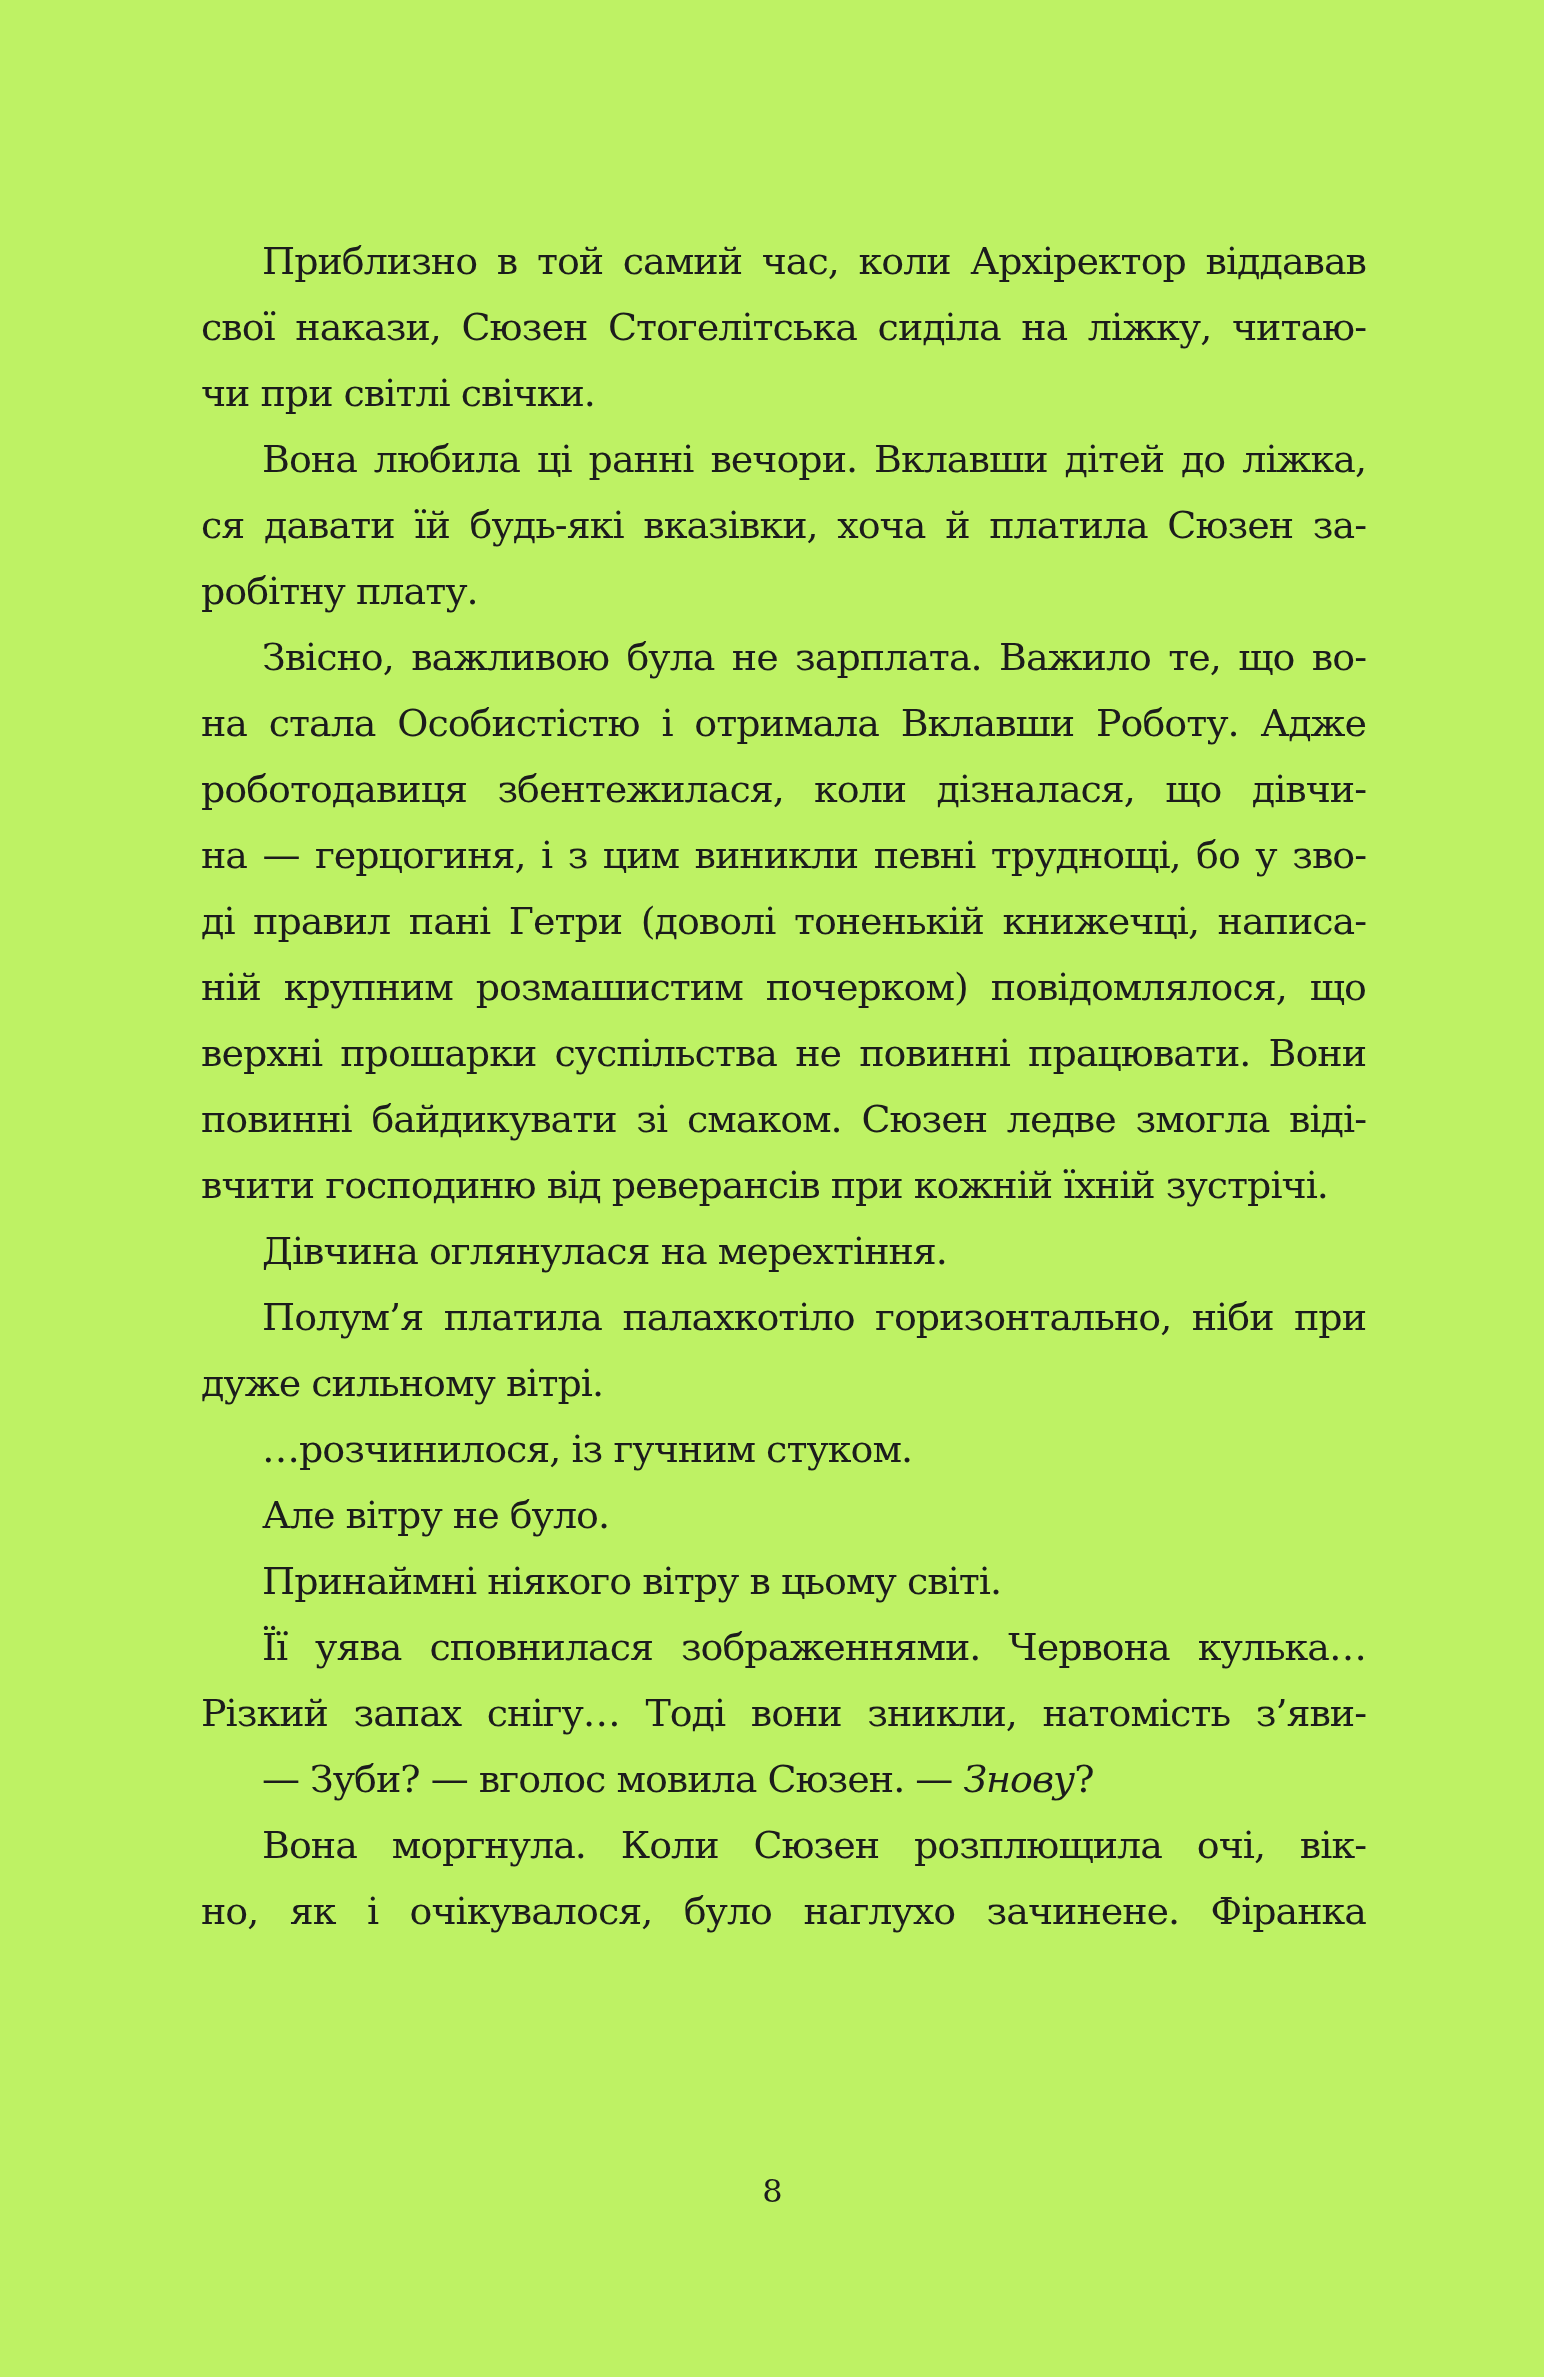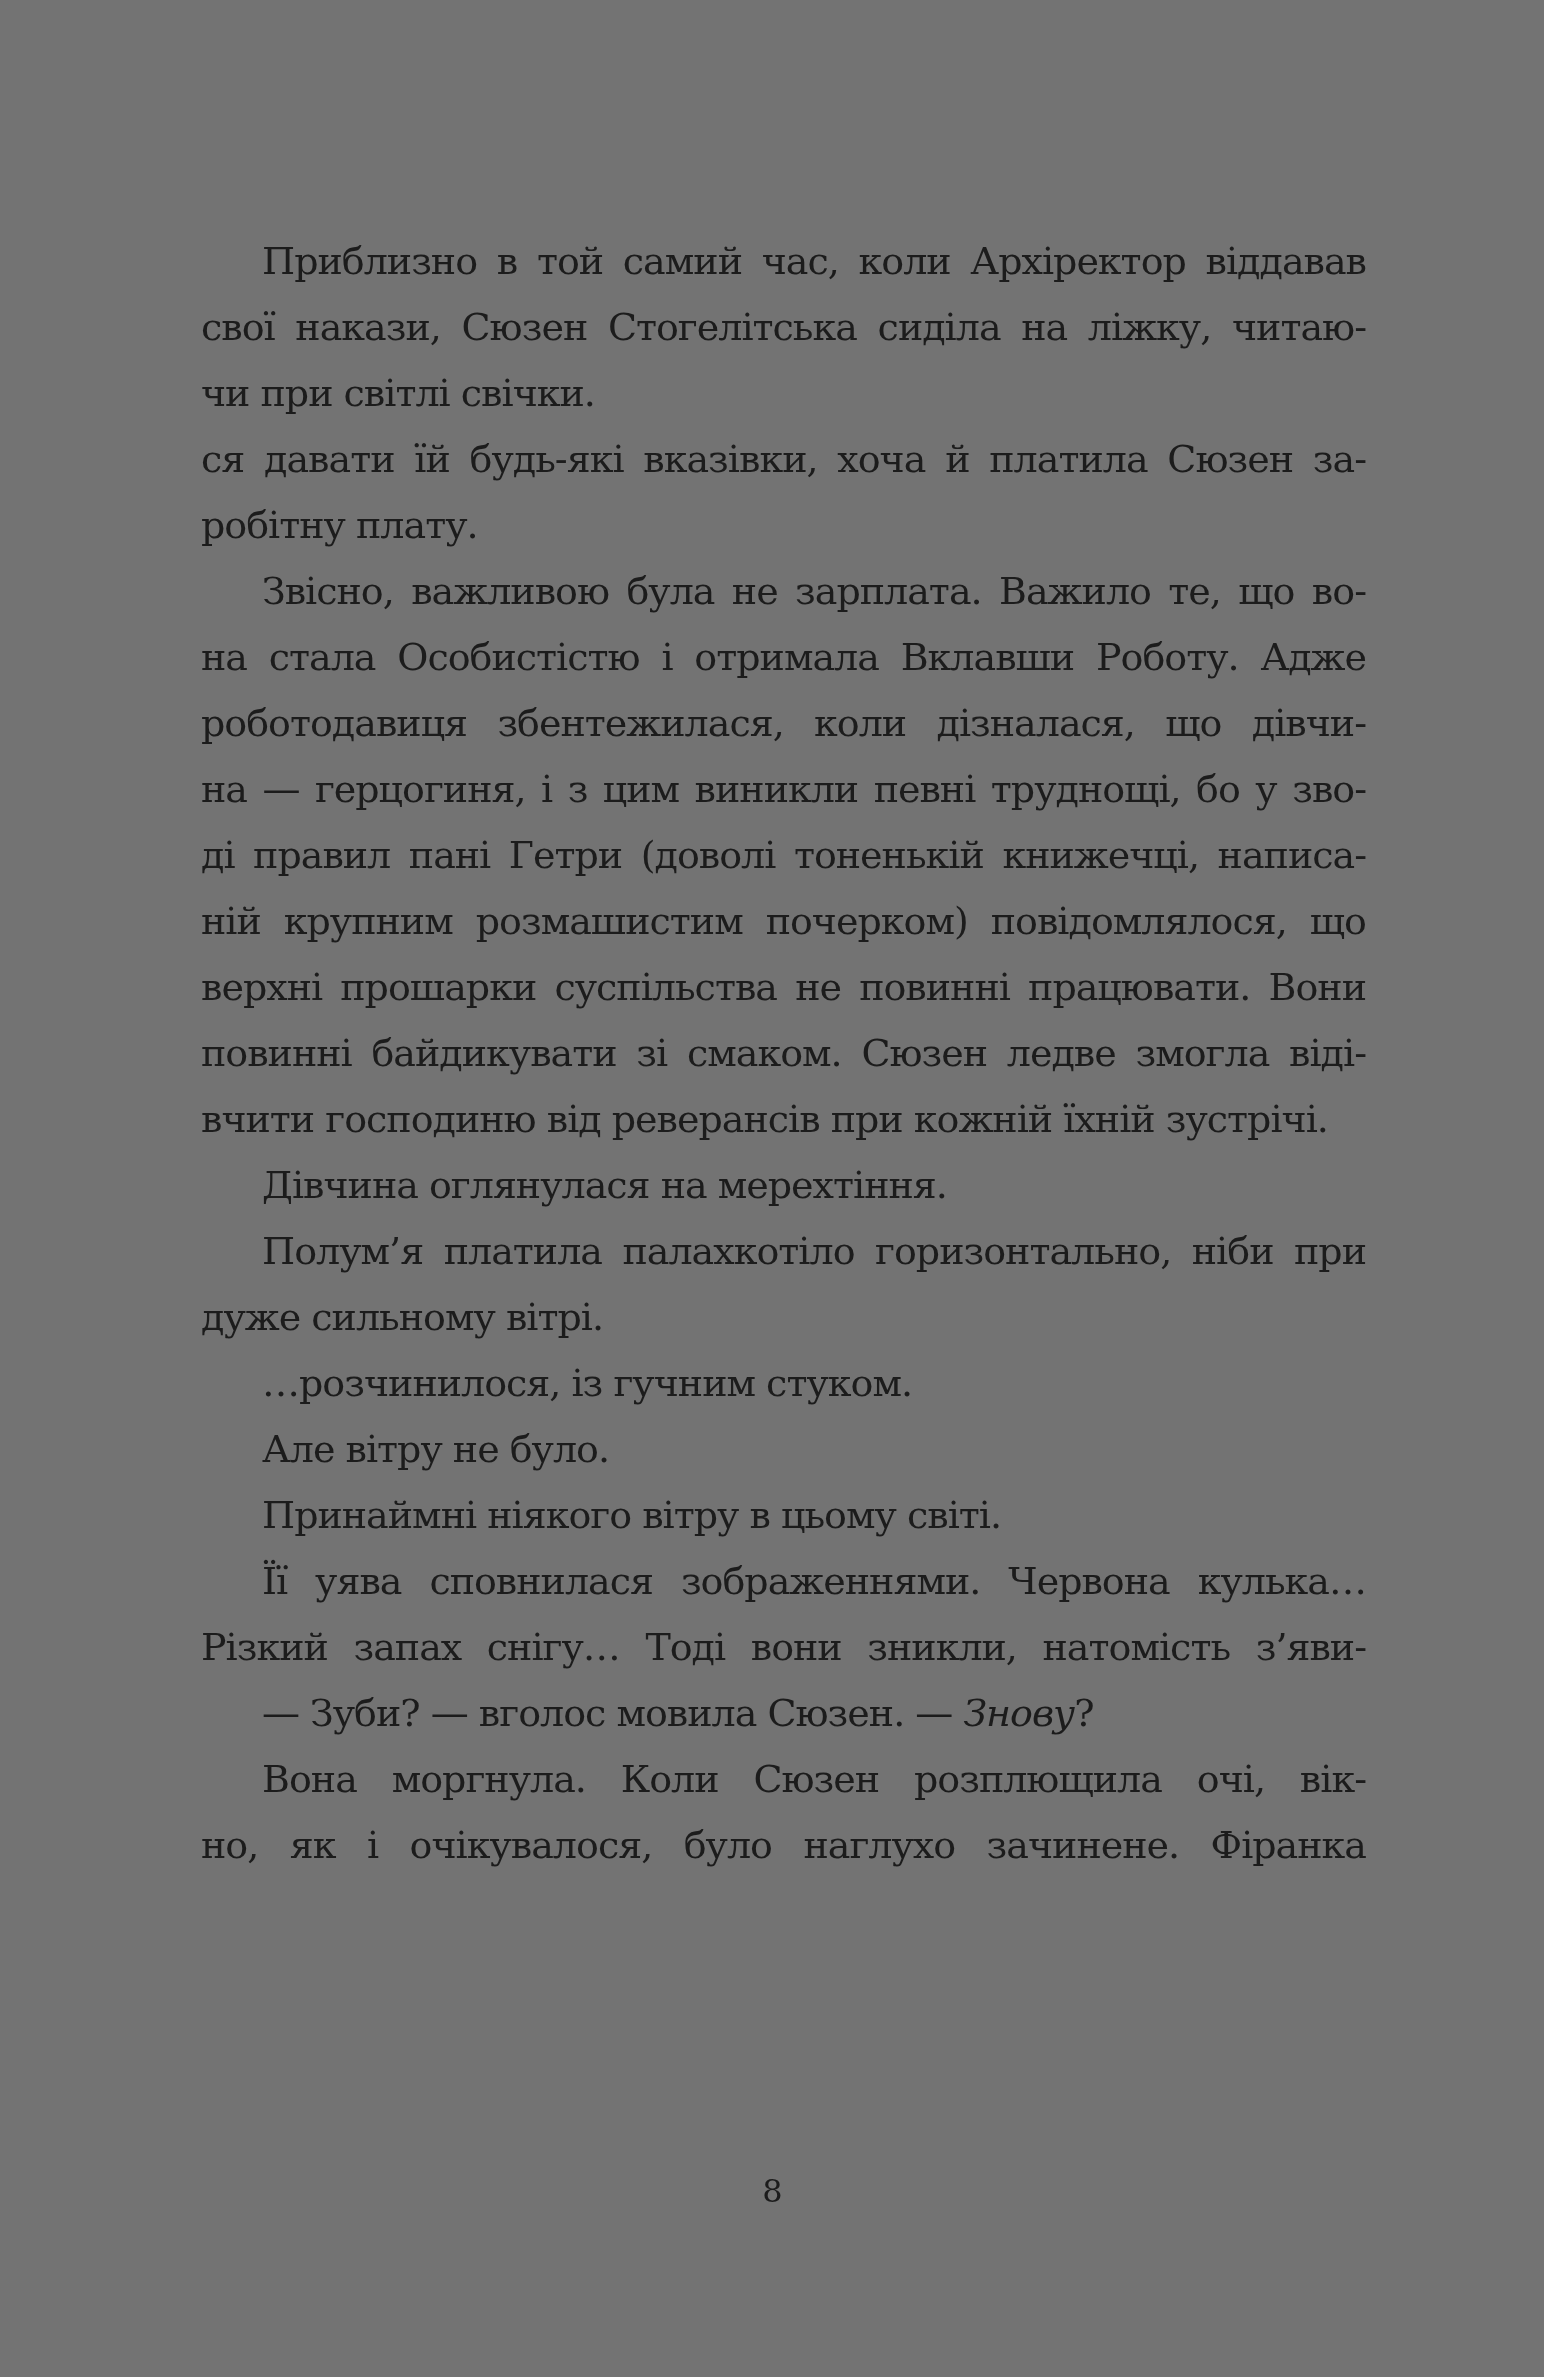--- a/index.html
+++ b/index.html
@@ -1,19 +1,19 @@
 <!DOCTYPE html>
 <html style="font-size:13px"><head>
 <meta charset="utf-8">
 <style>
   html, body { margin: 0; padding: 0; background: #ffffff; }
   body { width: 1545px; height: 2377px; position: relative; overflow: hidden; }
   .page {
     position: absolute; left: 0; top: 0; width: 1545px; height: 2377px;
-    background: #737373;
+    background: #bef264;
   }
   .text-block {
     position: absolute;
     left: 201px;
     top: 228px;
     width: 1165px;
     font-family: "DejaVu Serif", "Liberation Serif", serif;
     font-size: 38px;
     color: #1c1c1c;
     letter-spacing: -1px;
@@ -40,20 +40,21 @@
   }
 </style>
 </head>
 <body>
 
 <div class="page">
   <div class="text-block">
     <div class="line indent">Приблизно в той самий час, коли Архіректор віддавав</div>
     <div class="line">свої накази, Сюзен Стогелітська сиділа на ліжку, читаю-</div>
     <div class="line last">чи при світлі свічки.</div>
+    <div class="line indent">Вона любила ці ранні вечори. Вклавши дітей до ліжка,</div>
     <div class="line">ся давати їй будь-які вказівки, хоча й платила Сюзен за-</div>
     <div class="line last">робітну плату.</div>
     <div class="line indent">Звісно, важливою була не зарплата. Важило те, що во-</div>
     <div class="line">на стала Особистістю і отримала Вклавши Роботу. Адже</div>
     <div class="line">роботодавиця збентежилася, коли дізналася, що дівчи-</div>
     <div class="line">на — герцогиня, і з цим виникли певні труднощі, бо у зво-</div>
     <div class="line">ді правил пані Гетри (доволі тоненькій книжечці, написа-</div>
     <div class="line">ній крупним розмашистим почерком) повідомлялося, що</div>
     <div class="line">верхні прошарки суспільства не повинні працювати. Вони</div>
     <div class="line">повинні байдикувати зі смаком. Сюзен ледве змогла віді-</div>

